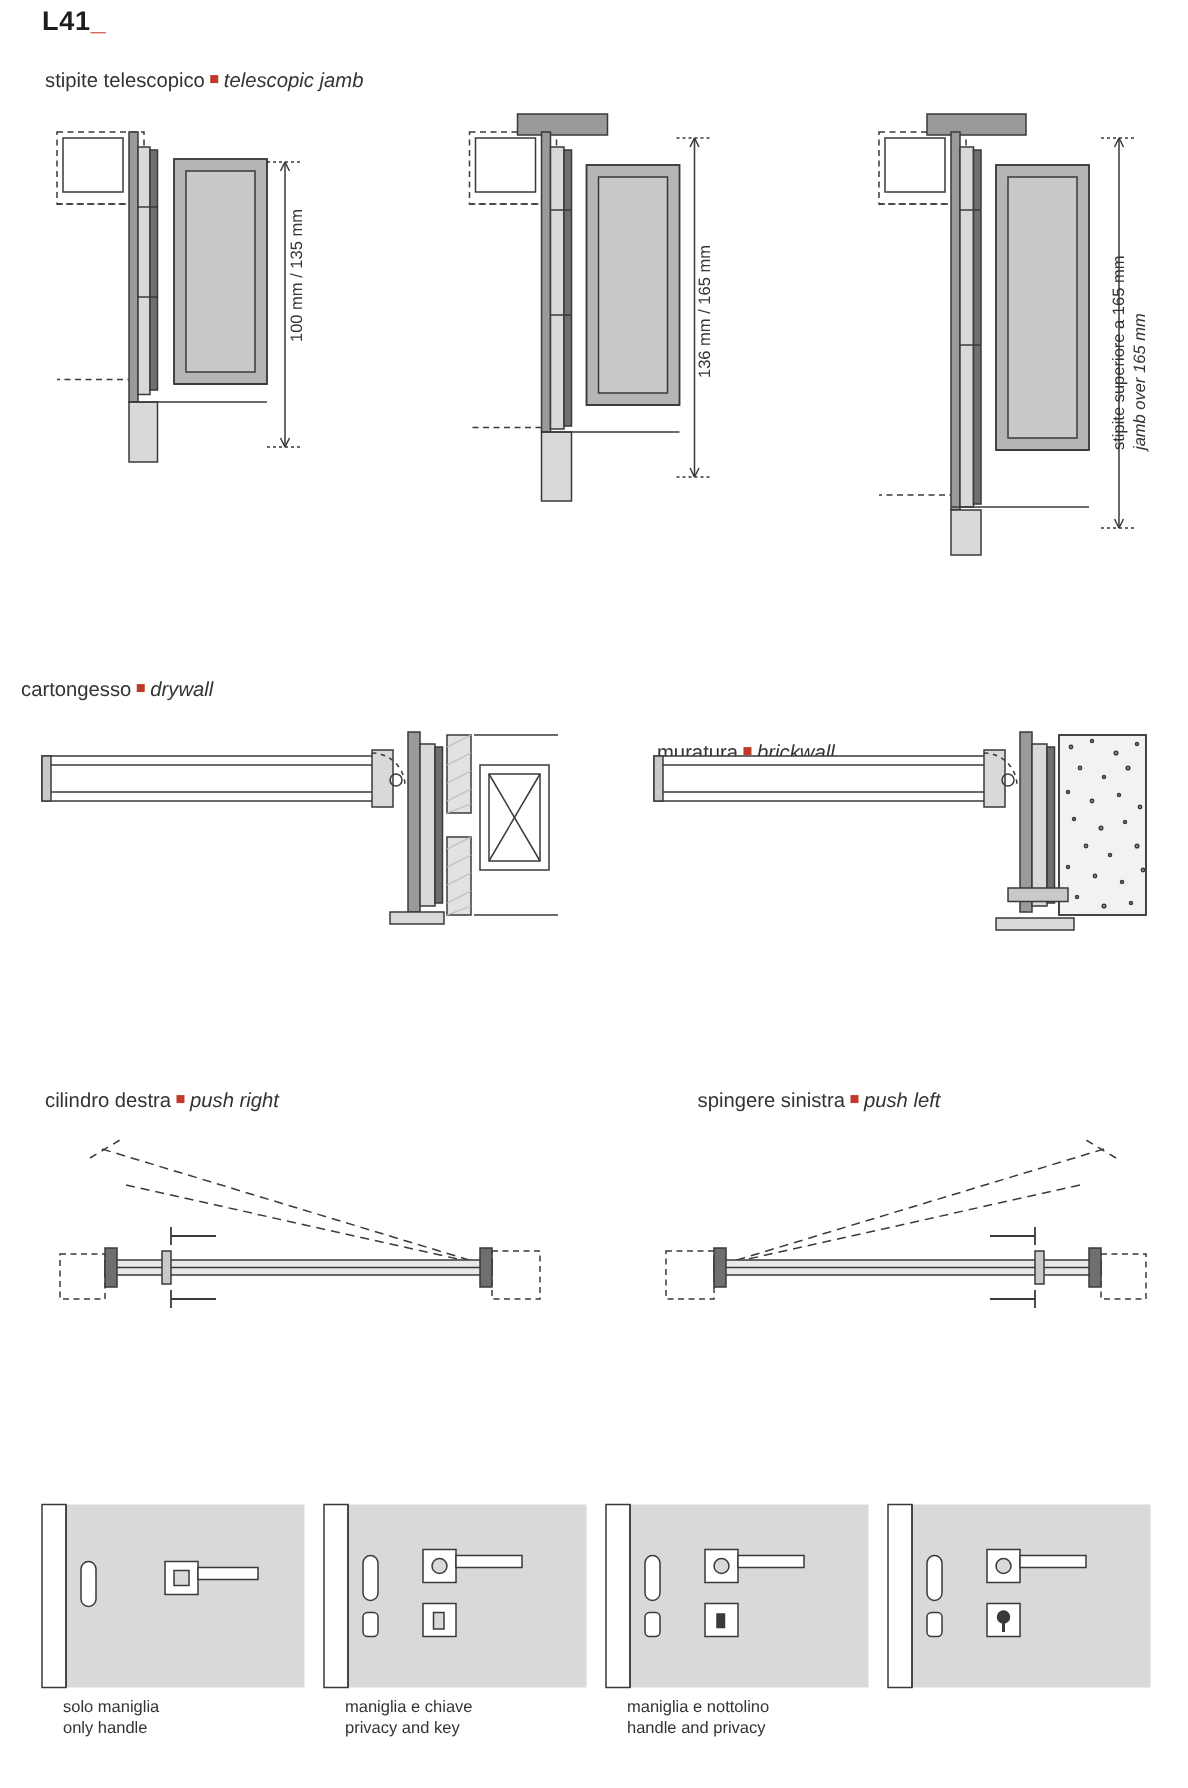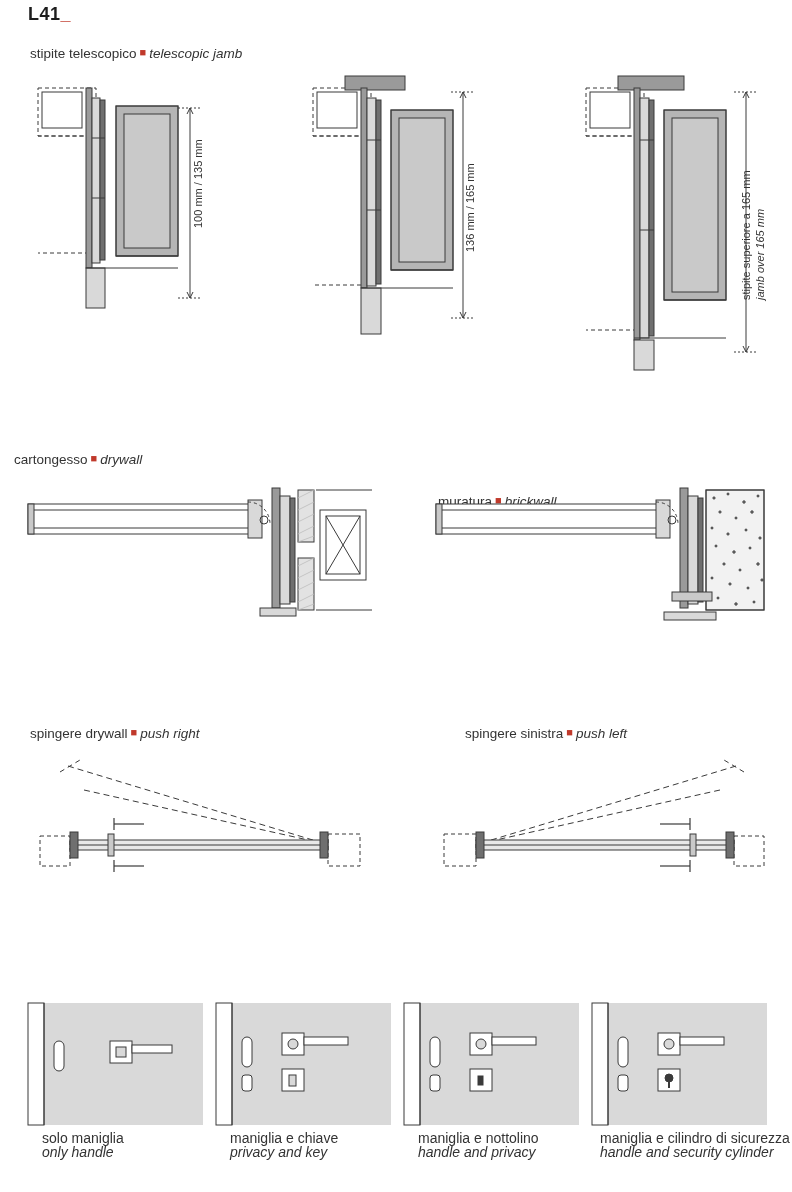--- a/index.html
+++ b/index.html
@@ -32,23 +32,23 @@
 
   
   .dw{position:absolute;}
   svg{display:block;overflow:visible;}
 
   
   .hw-strip{position:absolute;left:28px;top:1003px;width:737px;height:122px;}
   .hw-cell{position:absolute;top:0;width:175px;height:122px;}
   .hw-cell .bg{position:absolute;left:0;top:0;width:175px;height:122px;background:#d9d9d9;}
   .hw-label{
-    position:absolute;font-size:14px;line-height:14px;color:#333;white-space:nowrap;
+    position:absolute;font-size:11px;line-height:14px;color:#333;white-space:nowrap;
   }
-  .hw-label .it{font-style:italic;}
+  .hw-label .it{}
 
   .vlabel{
     position:absolute;
     font-size:11px;
     color:#333;
     transform-origin:0 0;
     white-space:nowrap;
   }
 </style>
 </head>
@@ -256,21 +256,21 @@
         </g>
         <rect x="278" y="18" width="58" height="120"></rect>
 
         <rect x="244" y="120" width="40" height="9" fill="#c9c9c9"></rect>
         <rect x="236" y="140" width="52" height="8" fill="#d9d9d9"></rect>
       </g>
     </svg>
   </div>
 
   <div class="caption" style="left:30px;top:726px;">
-    <span>spingere drywall</span><span class="sep">■</span><span class="it">push right</span>
+    <span>cilindro destra</span><span class="sep">■</span><span class="it">push right</span>
   </div>
   <div class="caption" style="left:440px;top:726px;margin-left:25px;">
     <span>spingere sinistra</span><span class="sep">■</span><span class="it">push left</span>
   </div>
 
   <div class="dw" style="left:36px;top:752px;">
     <svg width="330" height="150" viewBox="0 0 330 150">
       <g fill="none" stroke="#3a3a3a" stroke-width="1">
 
         <line x1="32" y1="14" x2="290" y2="92" stroke-dasharray="6,4"></line>
@@ -393,20 +393,16 @@
           <rect x="26" y="72" width="10" height="16" rx="3" fill="#ffffff"></rect>
           <rect x="66" y="30" width="22" height="22" fill="#ffffff"></rect>
           <circle cx="77" cy="41" r="5" fill="#d9d9d9"></circle>
           <rect x="88" y="34" width="44" height="8" fill="#ffffff"></rect>
           <rect x="66" y="66" width="22" height="22" fill="#ffffff"></rect>
           <circle cx="77" cy="75" r="4" fill="#3a3a3a"></circle>
           <path d="M77 79 l0 6" stroke-width="2"></path>
         </g>
       </svg>
     </div>
-    <div class="hw-label" style="left:572px;top:128px;">
-      <span>maniglia e cilindro di sicurezza</span><br>
-      <span class="it">handle and security cylinder</span>
-    </div>
 
   </div>
 
 </div>
 
 </body></html>

